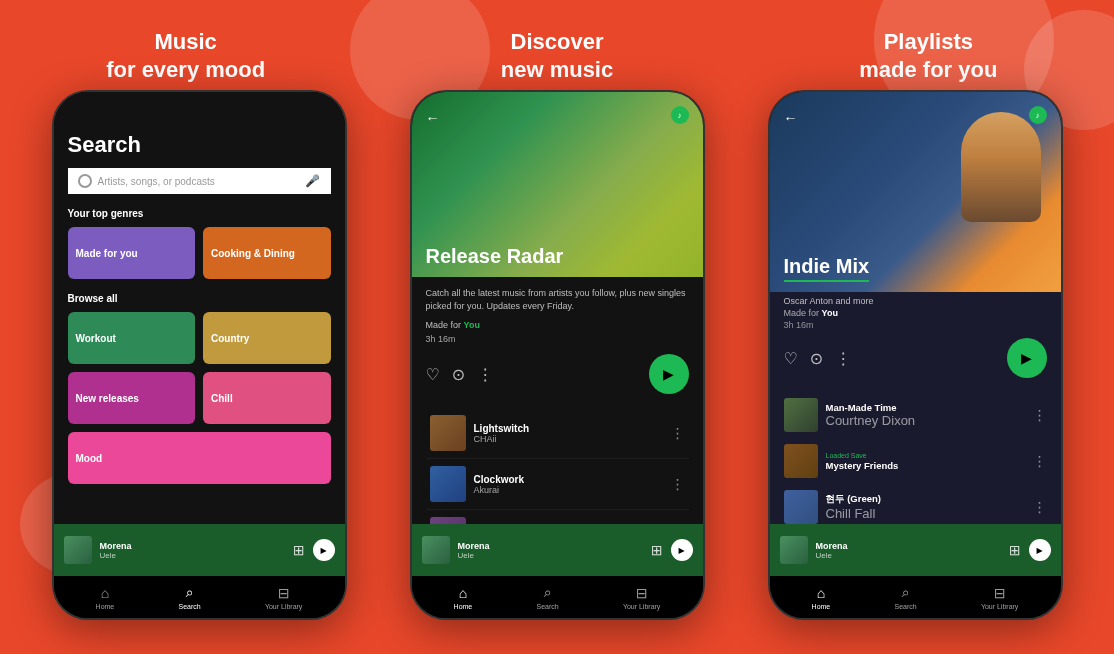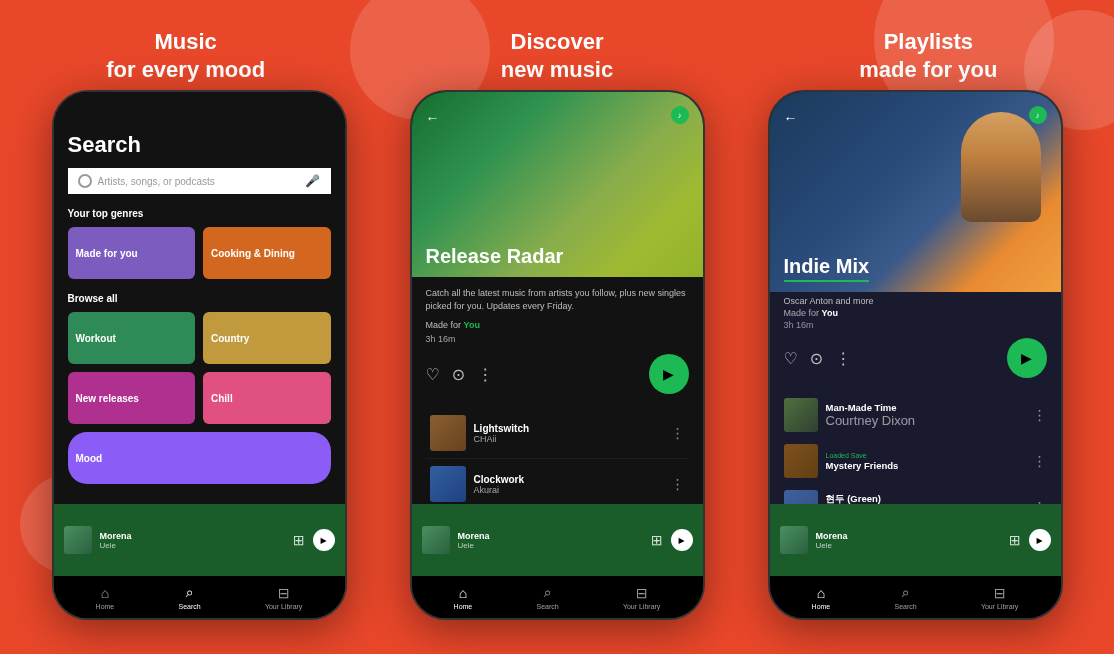--- a/index.html
+++ b/index.html
@@ -140,34 +140,34 @@
       position: relative;
     }
 
     .genre-card.purple { background: #7C5CBF; }
     .genre-card.orange { background: #D4671F; }
     .genre-card.gold { background: #C09A3C; }
     .genre-card.teal { background: #2E8B57; }
     .genre-card.magenta { background: #B03090; }
     .genre-card.pink { background: #E05080; }
     .genre-card.green { background: #3C7A4C; }
-    .genre-card.blue { background: #8b5cf6; border-radius: 19px; }
+    .genre-card.blue { background: #ec4899; }
 
     .browse-section {
       margin-top: 14px;
     }
 
     
     .player-bar {
       position: absolute;
       bottom: 42px;
       left: 0;
       right: 0;
       background: #1A5C2A;
-      padding: 22px 10px;
+      padding: 12px 10px;
       display: flex;
       align-items: center;
       gap: 8px;
     }
 
     .player-thumb {
       width: 28px;
       height: 28px;
       background: linear-gradient(135deg, #4A9060, #2A6040);
       border-radius: 3px;

